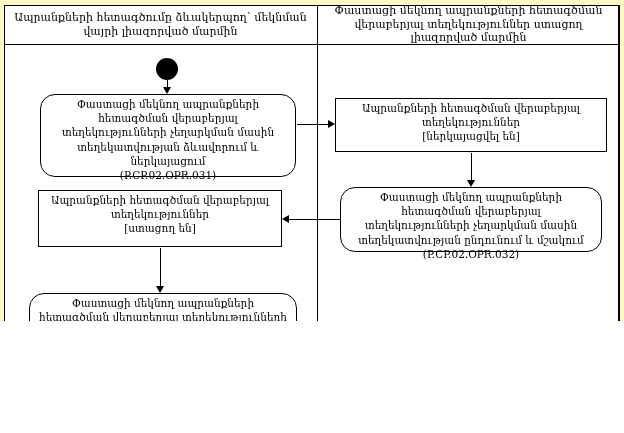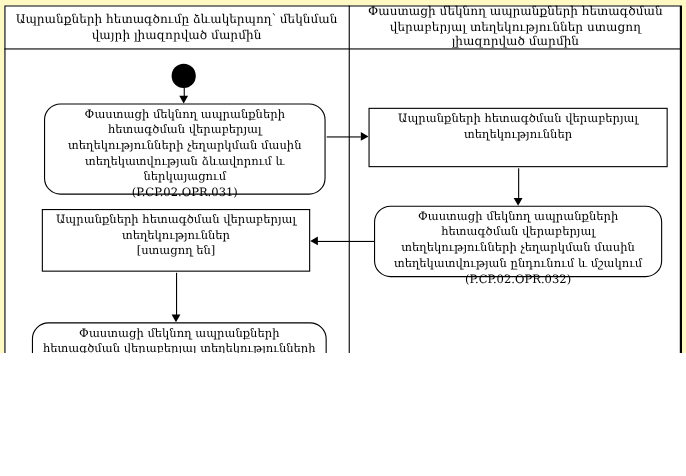--- a/index.html
+++ b/index.html
@@ -140,20 +140,21 @@
   <div class="box rounded action1">
     <span>Փաստացի մեկնող ապրանքների հետագծման վերաբերյալ տեղեկությունների չեղարկման մասին տեղեկատվության ձևավորում և ներկայացում</span>
     <span>(P.CP.02.OPR.031)</span>
   </div>
 
   <div class="hline c2h"></div>
   <div class="arr right c2a"></div>
 
   <div class="box object1">
     <span>Ապրանքների հետագծման վերաբերյալ տեղեկություններ</span>
+    <span>[ներկայացվել են]</span>
   </div>
 
   <div class="vline c3v"></div>
   <div class="arr down c3a"></div>
 
   <div class="box rounded action2">
     <span>Փաստացի մեկնող ապրանքների հետագծման վերաբերյալ տեղեկությունների չեղարկման մասին տեղեկատվության ընդունում և մշակում</span>
     <span>(P.CP.02.OPR.032)</span>
   </div>
 

